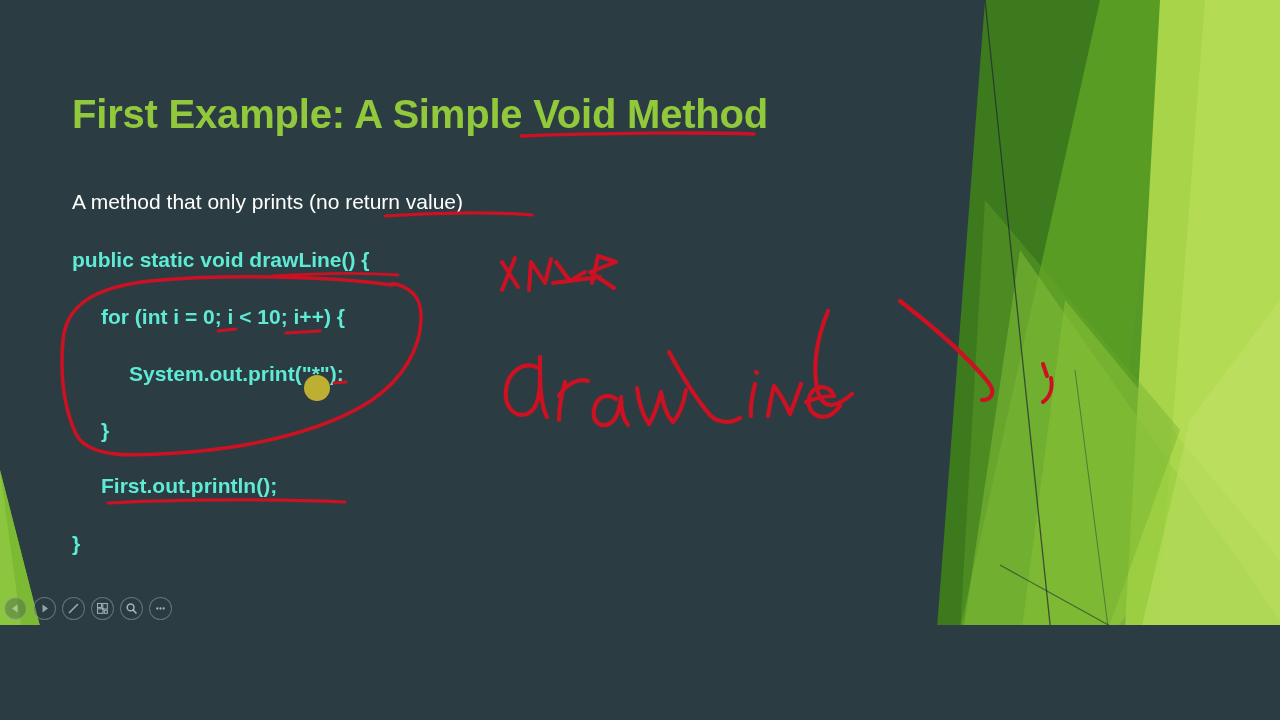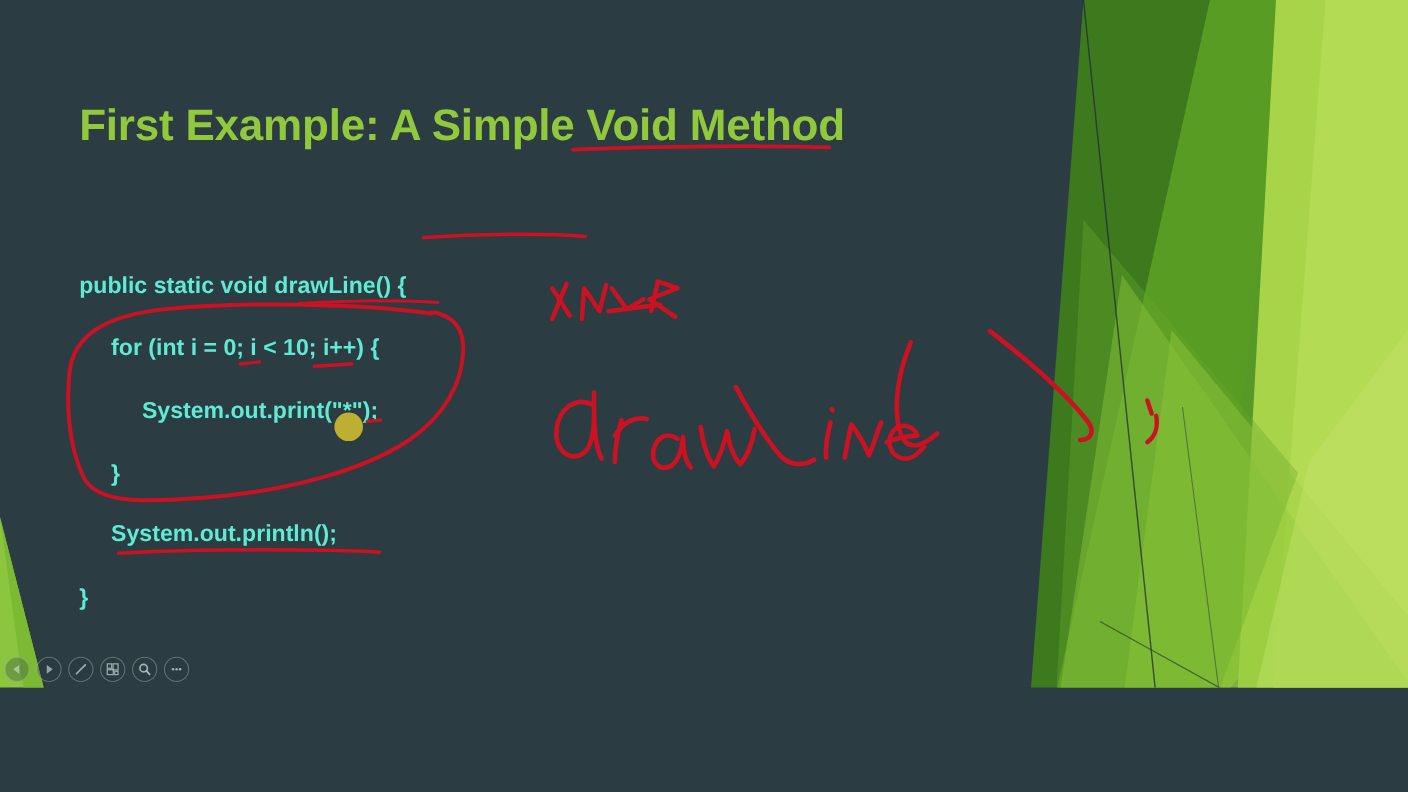--- a/index.html
+++ b/index.html
@@ -111,26 +111,27 @@
 
     <path d="M985,0 L1060,720" stroke="#1f2e33" stroke-width="1.3" fill="none" opacity="0.75"></path>
     <path d="M1000,565 L1280,720" stroke="#1f2e33" stroke-width="1.2" fill="none" opacity="0.6"></path>
     <path d="M1075,370 L1120,720" stroke="#27383d" stroke-width="1" fill="none" opacity="0.5"></path>
   </svg>
 
   <div class="content">
 
     <div class="slide-title">First Example: A Simple Void Method</div>
 
+    <div class="body-line">A method that only prints (no return value)</div>
 
     <div class="code-line c1">public static void drawLine() {</div>
     <div class="code-line c2">for (int i = 0; i &lt; 10; i++) {</div>
     <div class="code-line c3">System.out.print("*");</div>
     <div class="code-line c4">}</div>
-    <div class="code-line c5">System.out.println();</div>
+    <div class="code-line c5">First.out.println();</div>
     <div class="code-line c6">}</div>
 
   </div>
 
   <svg class="ink" viewBox="0 0 1280 720" preserveAspectRatio="none">
     <g stroke="#cc1122" fill="none" stroke-linecap="round" stroke-linejoin="round">
 
       <path d="M521,136 C600,133 700,132 754,134" stroke-width="3.4"></path>
 
       <path d="M385,216 C440,212 500,212 532,215" stroke-width="3.2"></path>

